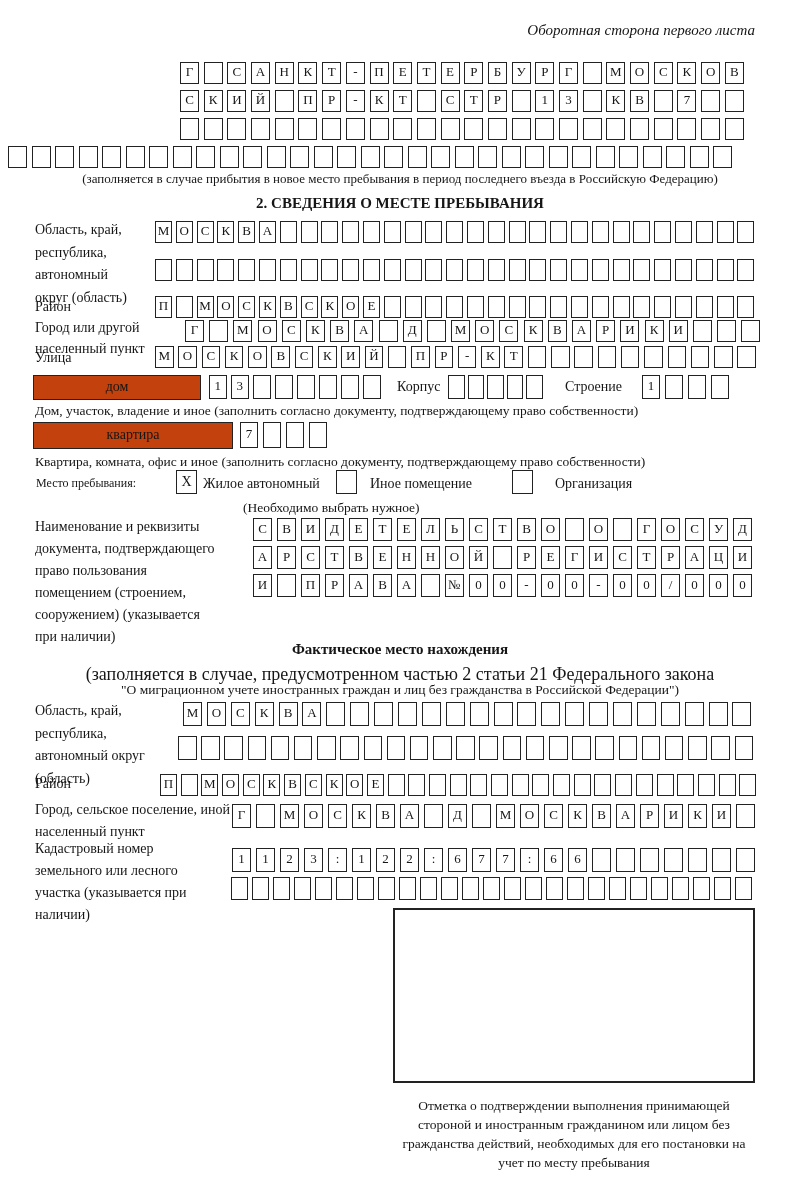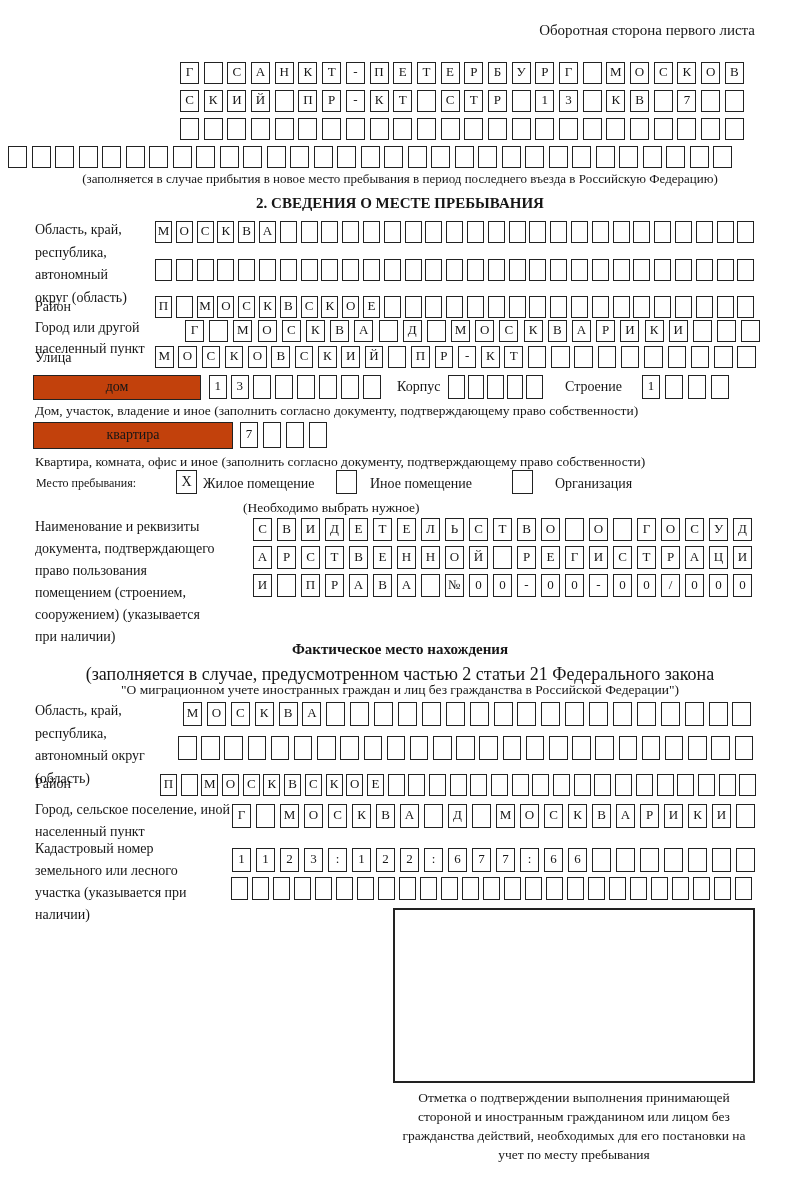--- a/index.html
+++ b/index.html
@@ -1,40 +1,40 @@
 <!DOCTYPE html>
 <html><head>
 <meta charset="utf-8">
 <style>
   html,body{margin:0;padding:0;background:#fff;}
   .page{
     position:relative;width:800px;height:1180px;background:#fff;
     font-family:"Liberation Serif","DejaVu Serif",serif;color:#161616;overflow:hidden;
   }
-  .corner{position:absolute;top:22px;right:45px;font-size:15px;}
+  .corner{position:absolute;top:22px;right:45px;font-size:15px;font-style:italic;}
   .lbl{position:absolute;font-size:14px;line-height:22px;}
   .cap{position:absolute;font-size:13px;}
   .cap-center{position:absolute;left:0;width:800px;text-align:center;font-size:13px;}
   .sec-title{position:absolute;left:0;width:800px;text-align:center;font-size:15px;font-weight:700;}
   .cellrow{position:absolute;display:flex;--bw:18px;--bh:22px;}
   .cellrow .cell{
     box-sizing:border-box;flex:0 0 var(--bw);width:var(--bw);height:var(--bh);
     border:1.5px solid #222;background:#fff;text-align:center;
     font-size:13px;line-height:calc(var(--bh) - 4px);
   }
   .widebox{
     position:absolute;box-sizing:border-box;border:1.5px solid #222;
     text-align:center;font-size:14px;background:#c2410c;
   }
   .chk{
     position:absolute;box-sizing:border-box;width:21px;height:24px;border:1.5px solid #222;
     text-align:center;font-size:14px;line-height:21px;background:#fff;
   }
   .stamp{position:absolute;box-sizing:border-box;border:2px solid #222;background:#fff;}
-  .stamp-cap{position:absolute;text-align:center;font-size:13.5px;line-height:19px;}
+  .stamp-cap{position:absolute;text-align:center;font-size:13.5px;line-height:19px;margin-top:8px;}
 </style>
 </head>
 <body>
 
 <div class="page">
 
   <div class="corner">Оборотная сторона первого листа</div>
 
   <div class="cellrow" style="left:180px;top:62px;--bw:19px;gap:4.7px">
       <span class="cell">Г</span>
@@ -338,21 +338,21 @@
   <div class="cellrow" style="left:240px;top:422px;--bw:18px;--bh:26px;gap:5px">
       <span class="cell">7</span>
       <span class="cell"></span>
       <span class="cell"></span>
       <span class="cell"></span>
     </div>
   <div class="cap" style="left:35px;top:454px;font-size:13.5px">Квартира, комната, офис и иное (заполнить согласно документу, подтверждающему право собственности)</div>
 
   <div class="cap" style="left:36px;top:476px;font-size:12px">Место пребывания:</div>
   <div class="chk" style="left:176px;top:470px">X</div>
-  <div class="cap" style="left:203px;top:476px;font-size:14px">Жилое помещение</div>
+  <div class="cap" style="left:203px;top:476px;font-size:14px">Жилое автономный</div>
   <div class="chk" style="left:336px;top:470px"></div>
   <div class="cap" style="left:370px;top:476px;font-size:14px">Иное помещение</div>
   <div class="chk" style="left:512px;top:470px"></div>
   <div class="cap" style="left:555px;top:476px;font-size:14px">Организация</div>
   <div class="cap" style="left:243px;top:500px;font-size:13.5px">(Необходимо выбрать нужное)</div>
 
   <div class="lbl" style="left:35px;top:516px;width:190px">Наименование и реквизиты документа, подтверждающего право пользования помещением (строением, сооружением) (указывается при наличии)</div>
   <div class="cellrow" style="left:253px;top:518px;--bw:19px;--bh:23px;gap:5px">
       <span class="cell">С</span>
       <span class="cell">В</span>

